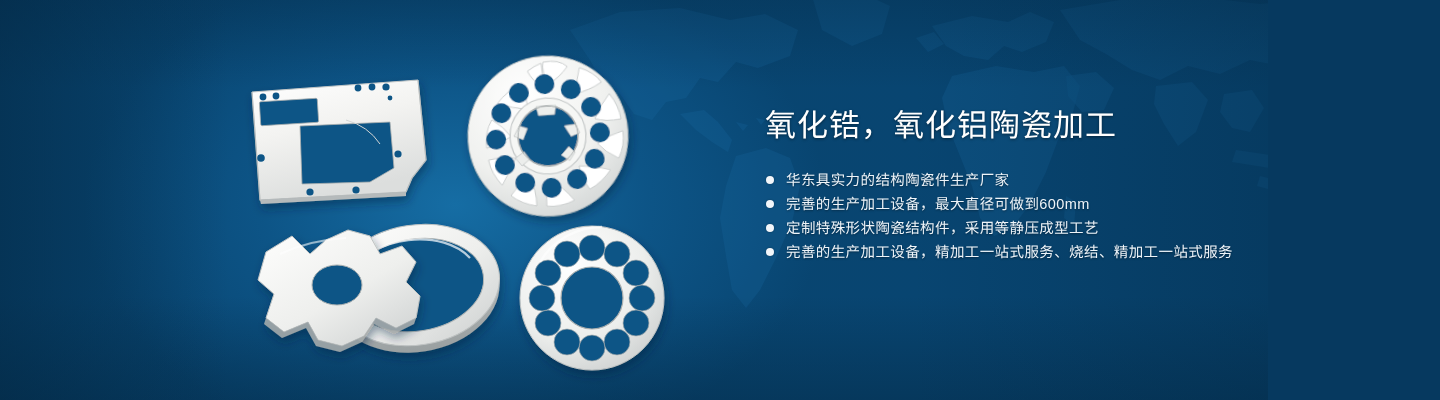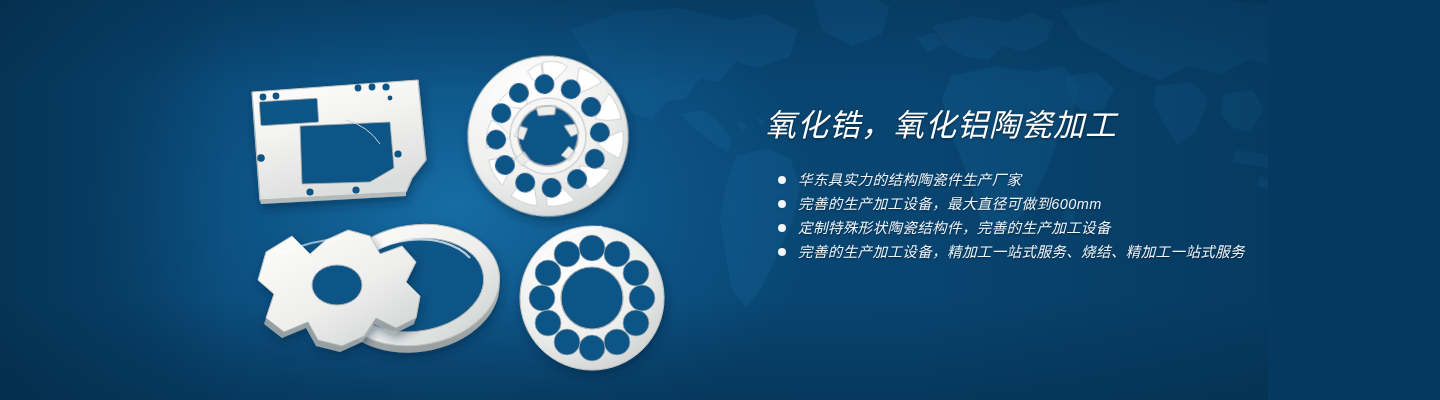--- a/index.html
+++ b/index.html
@@ -5,21 +5,20 @@
 <style>
   html,body{margin:0;padding:0;}
   body{
     width:1440px;height:400px;overflow:hidden;
     font-family:"Liberation Sans","DejaVu Sans",sans-serif;
     background:#06395f;
   }
   .banner{
     position:relative;width:1268px;height:400px;overflow:hidden;
     background:#084571;
-    font-style:italic;
   }
   
   .bg-base{
     position:absolute;inset:0;
     background:
       radial-gradient(ellipse 620px 430px at 455px 205px,
         #116architecture 0%, #0e5c92 0%, #0b5183 34%, #08456f 62%, #063c63 85%, #053657 100%);
   }
   .bg-base2{
     position:absolute;inset:0;
@@ -51,21 +50,21 @@
   .headline{
     color:#ffffff;
     font-size:31px;
     line-height:40px;
     letter-spacing:1px;
     font-weight:400;
     margin:0 0 22px 0;
     text-shadow:0 1px 3px rgba(0,0,0,.45);
     white-space:nowrap;
   }
-  .bullets{list-style:none;margin:12px;padding:0;}
+  .bullets{list-style:none;margin:0;padding:0;}
   .bullets li{
     position:relative;
     padding-left:21px;
     color:#eef4f9;
     font-size:14.5px;
     line-height:24px;
     letter-spacing:.4px;
     white-space:nowrap;
     text-shadow:0 1px 2px rgba(0,0,0,.4);
   }
@@ -310,21 +309,21 @@
       <li>
         <span class="dot"></span>
         <span>华东具实力的结构陶瓷件生产厂家</span>
       </li>
       <li>
         <span class="dot"></span>
         <span>完善的生产加工设备，最大直径可做到600mm</span>
       </li>
       <li>
         <span class="dot"></span>
-        <span>定制特殊形状陶瓷结构件，完善的生产加工设备</span>
+        <span>定制特殊形状陶瓷结构件，采用等静压成型工艺</span>
       </li>
       <li>
         <span class="dot"></span>
         <span>完善的生产加工设备，精加工一站式服务、烧结、精加工一站式服务</span>
       </li>
     </ul>
   </div>
 
 </div>
 

